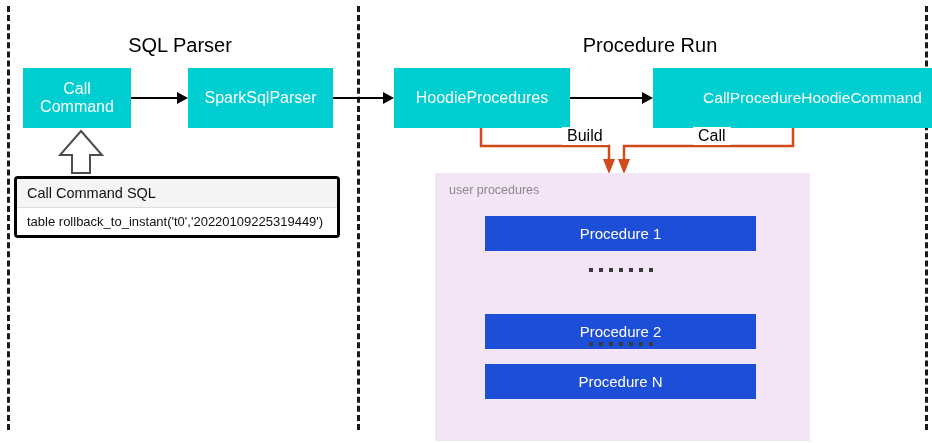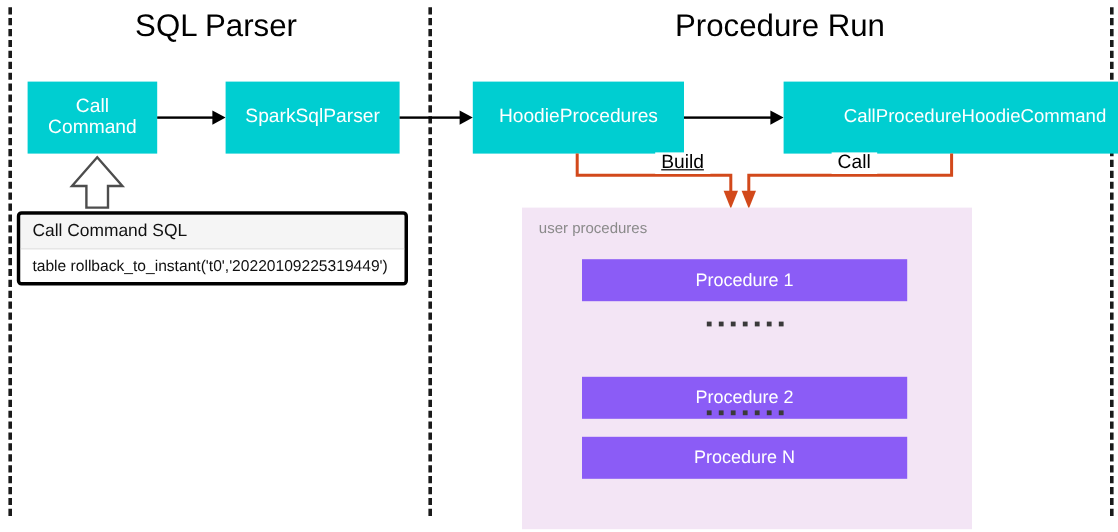--- a/index.html
+++ b/index.html
@@ -24,24 +24,25 @@
     height: 424px;
     border-left: 3px dashed #1a1a1a;
   }
   #dash-left  { left: 7px; }
   #dash-mid   { left: 357px; }
   #dash-right { left: 925px; }
 
   
   .section-title {
     position: absolute;
-    font-size: 26px;
+    font-size: 20px;
     color: #000000;
     white-space: nowrap;
     text-align: center;
+    margin-top: 28px;
   }
   #title-sql  { left: 80px;  top: 6px; width: 200px; }
   #title-proc { left: 540px; top: 6px; width: 220px; }
 
   
   .tealbox {
     position: absolute;
     background: #00CED1;
     color: #ffffff;
     display: flex;
@@ -119,42 +120,42 @@
     pointer-events: none;
   }
   .edge-label {
     position: absolute;
     font-size: 16px;
     color: #000000;
     background: #ffffff;
     padding: 0 5px;
     white-space: nowrap;
   }
-  #label-build { left: 546px; top: 127px; text-decoration: underline; }
+  #label-build { left: 562px; top: 127px; }
   #label-call  { left: 693px; top: 127px; }
 
   
   #proc-panel {
     position: absolute;
     left: 435px; top: 173px;
     width: 375px; height: 268px;
     background: #F3E5F5;
   }
   #proc-panel-label {
     position: absolute;
     left: 14px; top: 10px;
     font-size: 12.5px;
     color: #8a8a8a;
   }
   .proc-box {
     position: absolute;
     left: 50px;
     width: 271px;
     height: 35px;
-    background: #8b5cf6;
+    background: #1d4ed8;
     color: #ffffff;
     font-size: 15px;
     display: flex;
     align-items: center;
     justify-content: center;
   }
   #proc-1 { top: 43px; }
   #proc-2 { top: 117px; margin-top: 24px; }
   #proc-n { top: 191px; }
 

